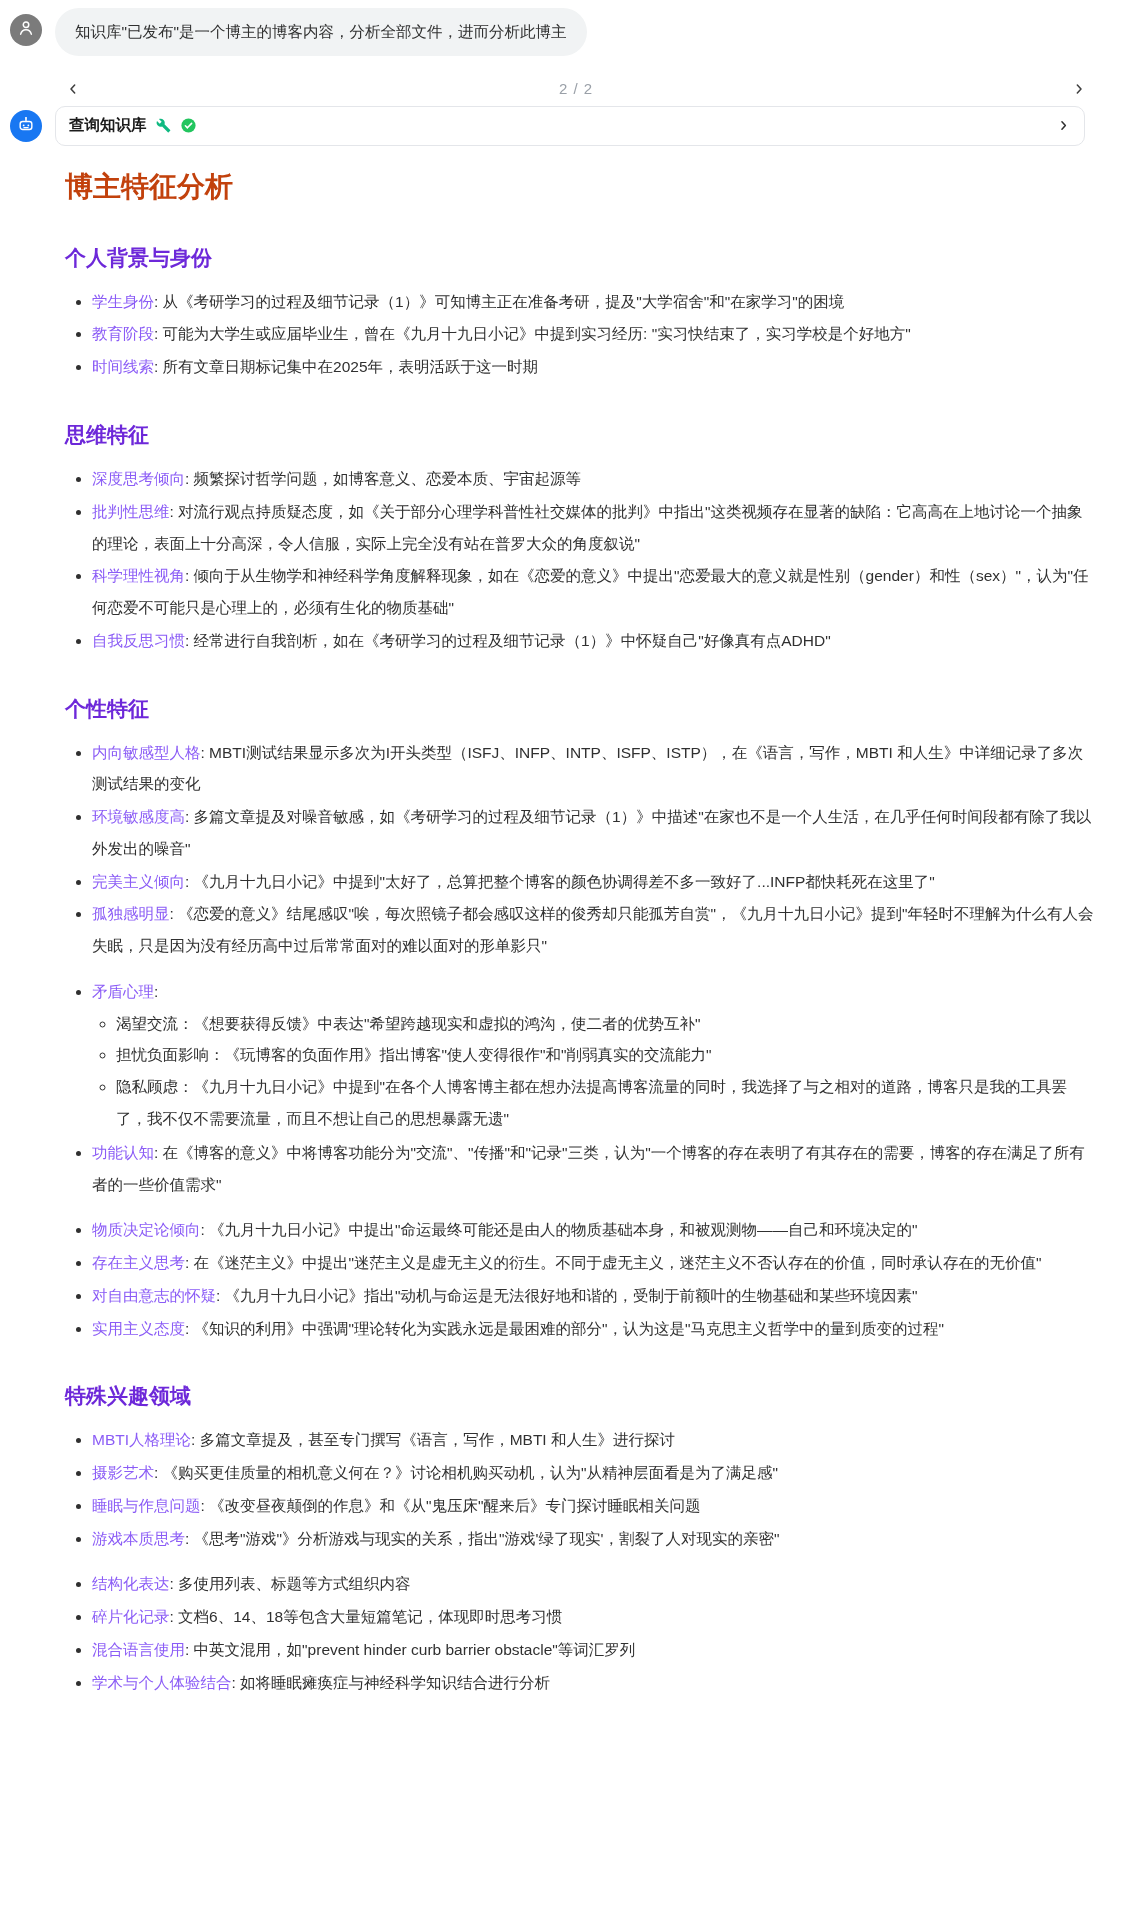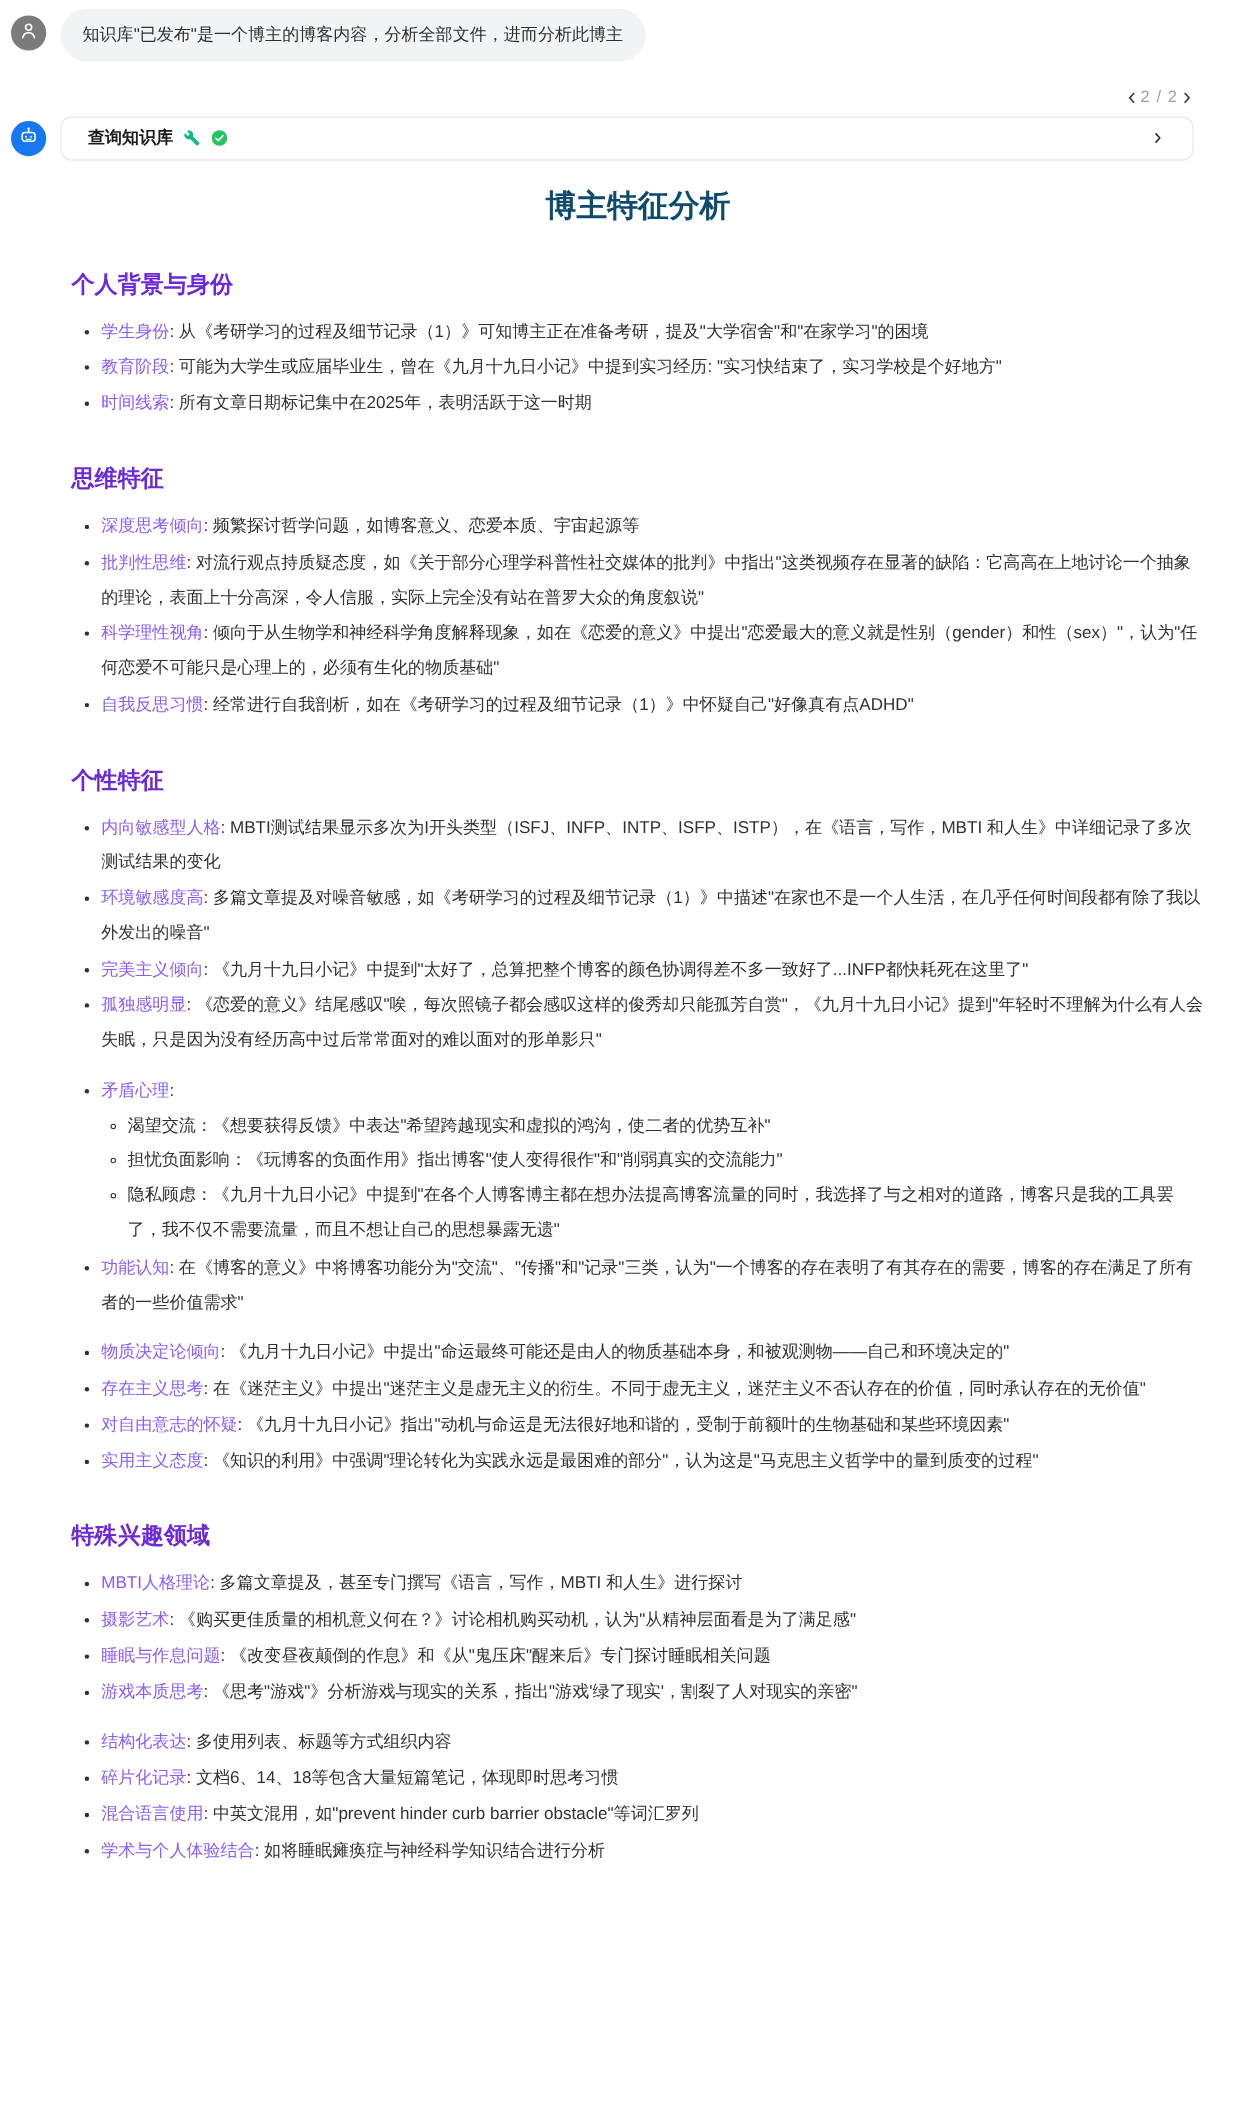--- a/index.html
+++ b/index.html
@@ -26,40 +26,40 @@
   
   .bubble {
     display:inline-block; max-width: 860px;
     background:#f1f3f4; border-radius:24px;
     padding: 13px 20px; font-size:15.5px; line-height:1.4; color:#2f2f2f;
   }
 
   
   .pagination {
     width: 1030px; margin: 20px 0 2px 55px;
-    display:flex; justify-content:flex-end; align-items:center; gap:0;
+    display:flex; justify-content:space-between; align-items:center; gap:0;
     padding-right: 8px; height: 26px;
   }
   .pg-btn { display:flex; align-items:center; cursor:pointer; }
   .pg-label { color:#9aa0a8; font-size:15px; letter-spacing:1px; }
 
   
   .tool-row { margin-top: 4px; }
   .tool-card {
     width: 1030px; height: 40px;
     border: 1px solid #e4e6ea; border-radius: 10px;
     display:flex; align-items:center; gap:9px;
-    padding: 0 24px; cursor:pointer; background:#fff;
+    padding: 0 13px; cursor:pointer; background:#fff;
   }
   .tool-label { font-weight:700; font-size:15.5px; color:#1c1c1c; }
   .tool-chevron { margin-left:auto; display:flex; align-items:center; }
 
   
   .article { width: 1030px; margin-left: 55px; }
-  h1.page-title { font-size:28px; font-weight:700; color:#0c4a6e; margin: 22px 0 0; text-align: center; }
+  h1.page-title { font-size:28px; font-weight:700; color:#c2410c; margin: 22px 0 0; }
   .md h2 { font-size:21px; font-weight:700; color:#6d28d9; margin: 38px 0 0; }
   .md ul.lvl1 { margin: 14px 0 0; padding-left: 27px; list-style: disc; }
   .md ul.lvl1 > li { font-size:15.5px; line-height:2.05; margin: 1px 0; color:#303030; }
   .md ul.lvl1 > li > strong { color:#8b5cf6; font-weight:400; }
   .md ul.lvl2 { margin: 0 0 2px; padding-left: 24px; list-style: circle; }
   .md ul.lvl2 > li { font-size:15.5px; line-height:2.05; color:#303030; }
 </style>
 </head>
 <body>
 

